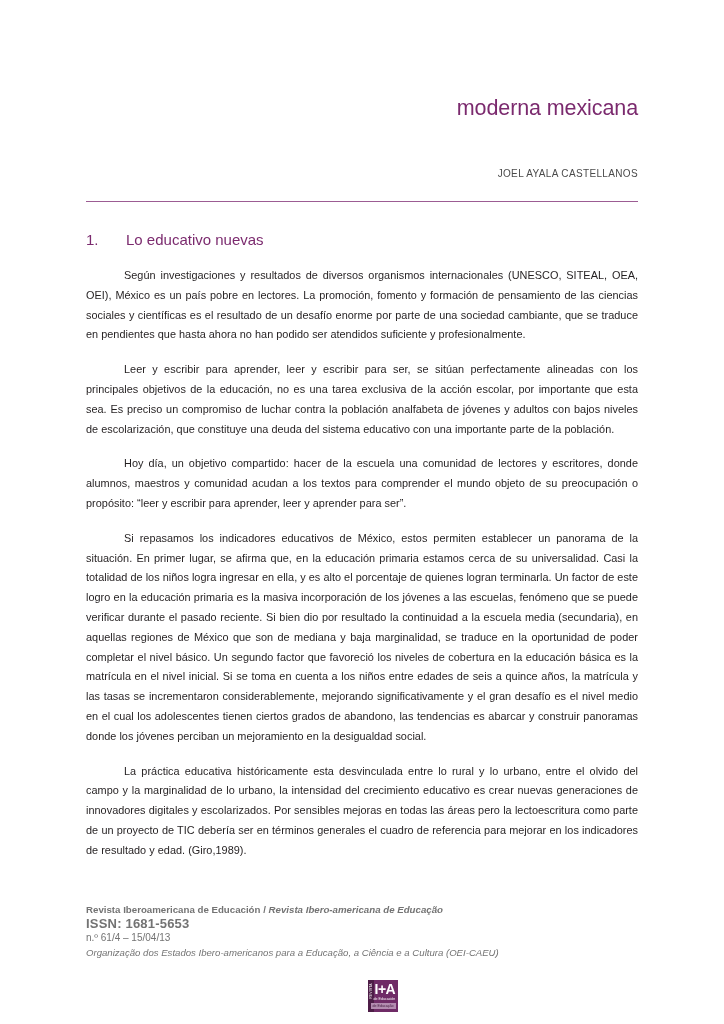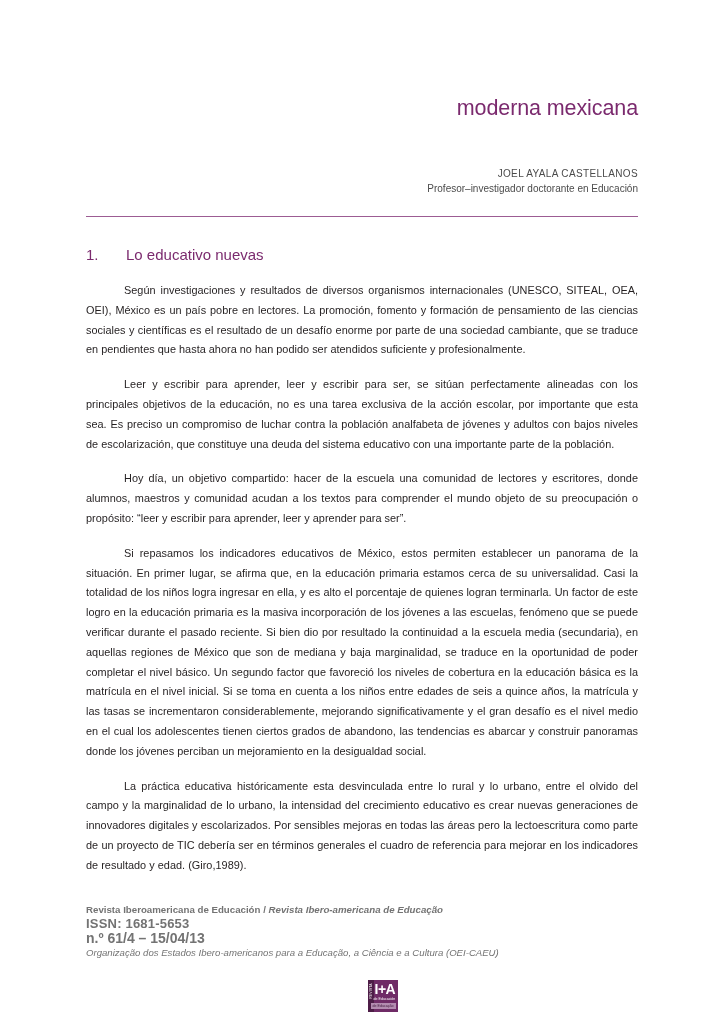--- a/index.html
+++ b/index.html
@@ -124,23 +124,22 @@
   .f-journal .pt {
     font-style: italic;
   }
   .f-issn {
     font-size: 13px;
     line-height: 14px;
     font-weight: bold;
     letter-spacing: 0.2px;
   }
   .f-issue {
-    font-size: 14px;
-    line-height: 14px;
-    font-weight: bold;
+    font-size: 10px;
+    line-height: 14px;
   }
   .f-org-es {
     font-size: 10.3px;
     line-height: 16px;
   }
   .f-org-pt {
     font-size: 9.6px;
     line-height: 16px;
     font-style: italic;
   }
@@ -224,21 +223,20 @@
   <div class="content">
 
     <div class="title-block">
       <h1 class="doc-title">
         <span class="line">moderna mexicana</span>
       </h1>
     </div>
 
     <div class="author-block">
       <div class="author-name">JOEL AYALA CASTELLANOS</div>
-      <div class="author-role">Profesor–investigador doctorante en Educación</div>
     </div>
 
     <div class="divider"></div>
 
     <div class="section-heading">
       <span class="section-num">1.</span>
       <span class="section-title">Lo educativo nuevas</span>
     </div>
 
     <div class="body-copy">

